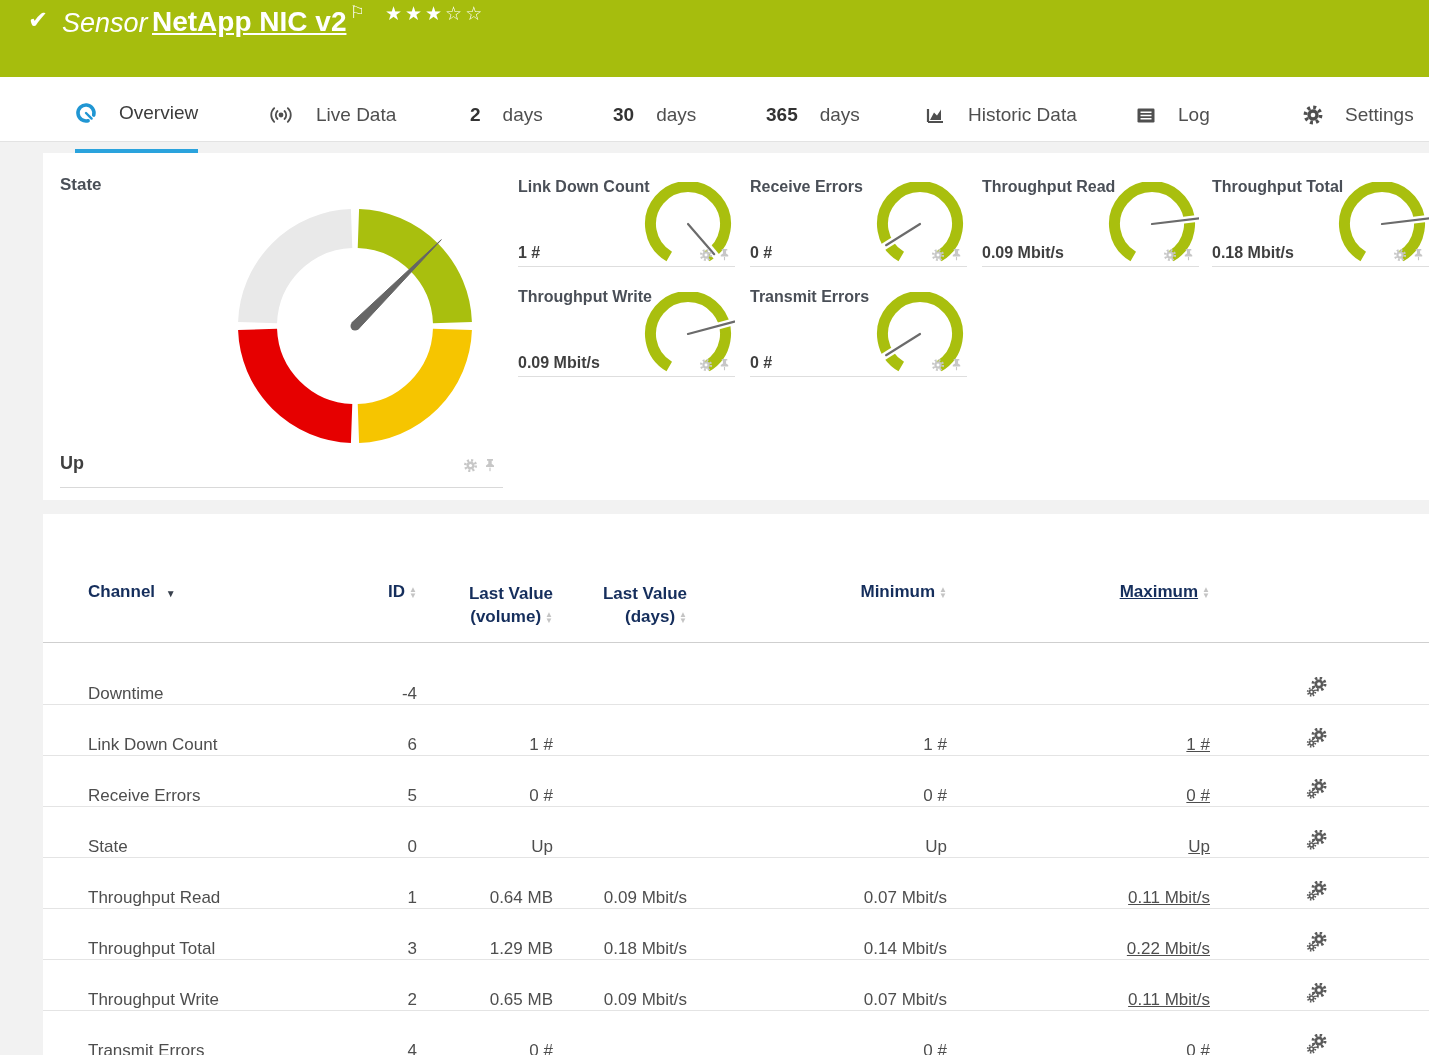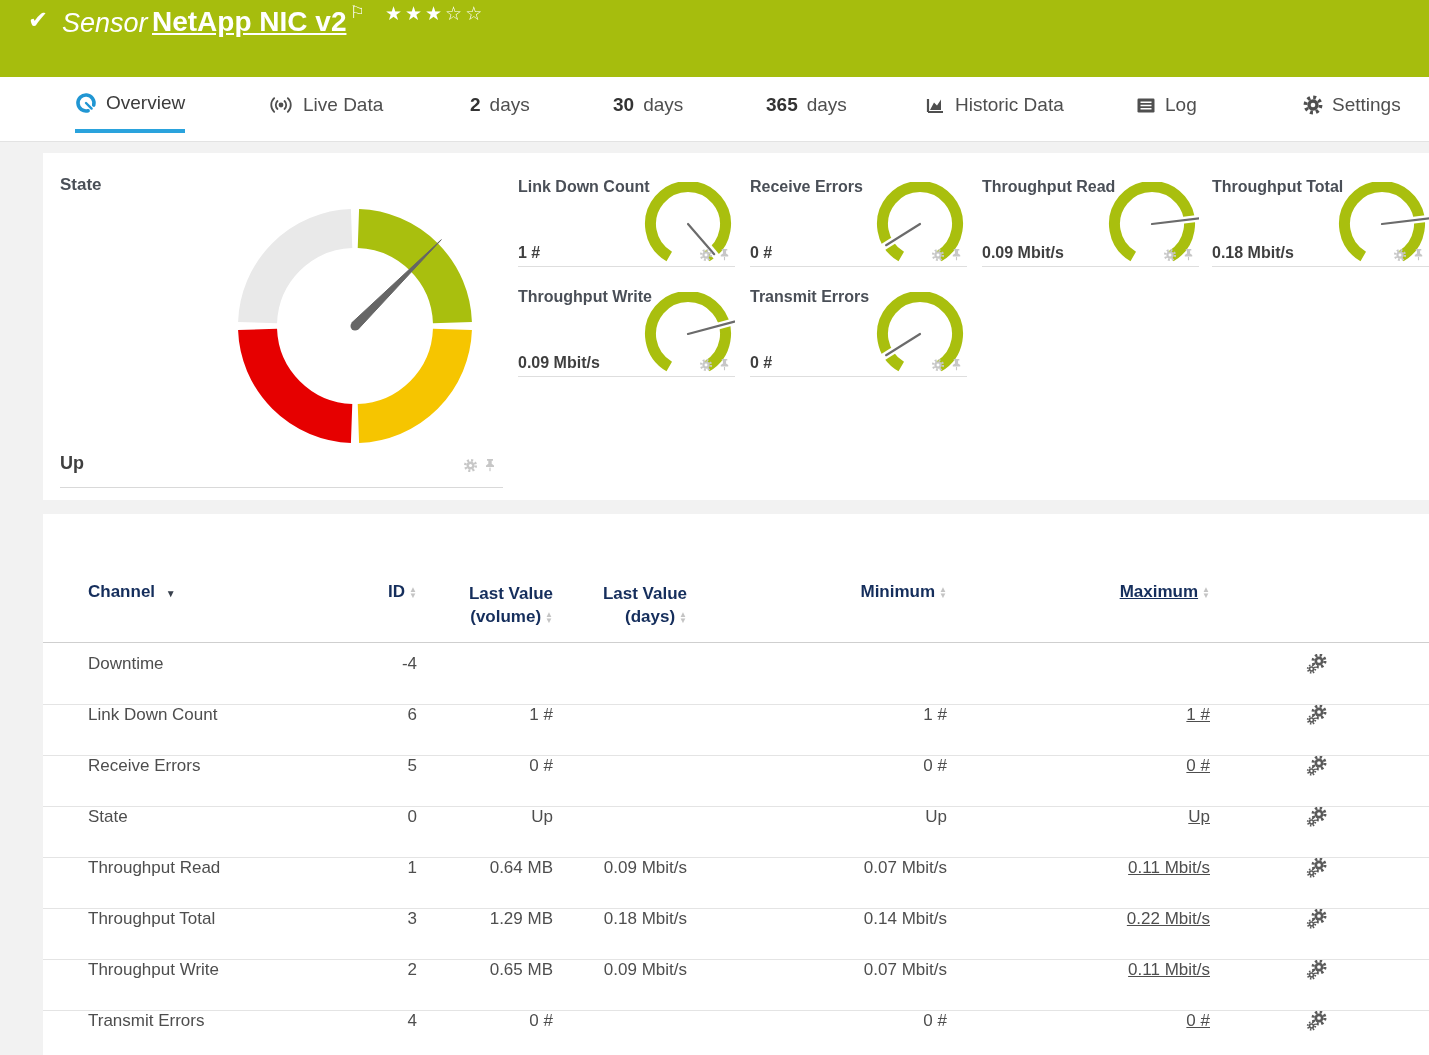--- a/index.html
+++ b/index.html
@@ -11,21 +11,21 @@
   .hdr { position:absolute; left:0; top:0; width:100%; height:77px; background:#a6bd0d; color:#fff; }
   .hdr-check { position:absolute; left:28px; top:6px; font-size:24px; font-weight:bold; }
   .hdr-kind { position:absolute; left:62px; top:8px; font-size:27px; font-style:italic; font-weight:400; }
   .hdr-title { position:absolute; left:152px; top:6px; font-size:28px; font-weight:700;text-decoration:underline; }
   .hdr-flag { position:absolute; left:350px; top:2px; font-size:17px; cursor:pointer; }
   .hdr-stars { position:absolute; left:385px; top:2px; font-size:19px; letter-spacing:3px; cursor:pointer; }
   .hdr-status { position:absolute; left:82px; top:43px; font-size:16px; font-weight:700;margin-top:48px; }
 
   
   .tabbar { position:absolute; left:0; top:77px; width:100%; height:65px; background:#fff; border-bottom:1px solid #e3e3e3; }
-  .tab { position:absolute; top:0; height:56px; display:flex; align-items:center; gap:9px;
+  .tab { position:absolute; top:0; height:76px; display:flex; align-items:center; gap:22px;
          font-size:19px; color:#4f4f4f; cursor:pointer; }
   .tab .num { font-weight:700; color:#333; }
   .tab.active { border-bottom:4px solid #2aa3dd; color:#3c3c3c; }
   .tab svg { display:block; }
 
   
   .card { position:absolute; background:#fff; }
   .card1 { left:43px; top:153px; width:1386px; height:347px; }
   .card2 { left:43px; top:514px; width:1386px; height:541px; }
 
@@ -45,21 +45,21 @@
   .gcell .val { position:absolute; left:0; top:68px; }
   .gcell svg.gauge { position:absolute; right:0; top:6px; }
   .gcell .mini-icons { position:absolute; right:4px; top:72px; }
   
   .gc-0 { left:475px; top:23px; }  .gc-1 { left:707px; top:23px; }
   .gc-2 { left:939px; top:23px; }  .gc-3 { left:1169px; top:23px; width:217px; }
   .gc-4 { left:475px; top:133px; } .gc-5 { left:707px; top:133px; }
 
   
   .tbl { position:absolute; left:0; top:68px; width:1386px; }
-  .trow, .thead { display:flex; align-items:flex-start; }
+  .trow, .thead { display:flex; align-items:flex-end; }
   .thead { align-items:flex-start; padding-bottom:14px; border-bottom:1px solid #cfcfcf; }
   .c-ch   { width:330px; padding-left:45px; text-align:left; }
   .c-id   { width:44px;  text-align:right; }
   .c-lv   { width:136px; text-align:right; }
   .c-ls   { width:134px; text-align:right; }
   .c-min  { width:260px; text-align:right; }
   .c-max  { width:263px; text-align:right;text-decoration:underline; }
   .c-gear { width:219px; padding-left:96px; text-align:left; }
   .thead { font-size:17px; font-weight:700; color:#152e5c; }
   .thead .two { display:flex; flex-direction:column; align-items:flex-end; line-height:23px;justify-content:center; }

